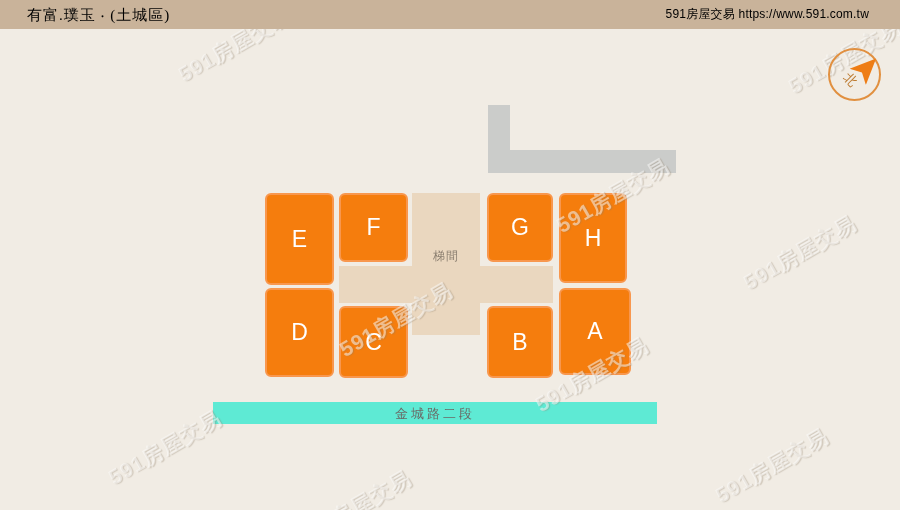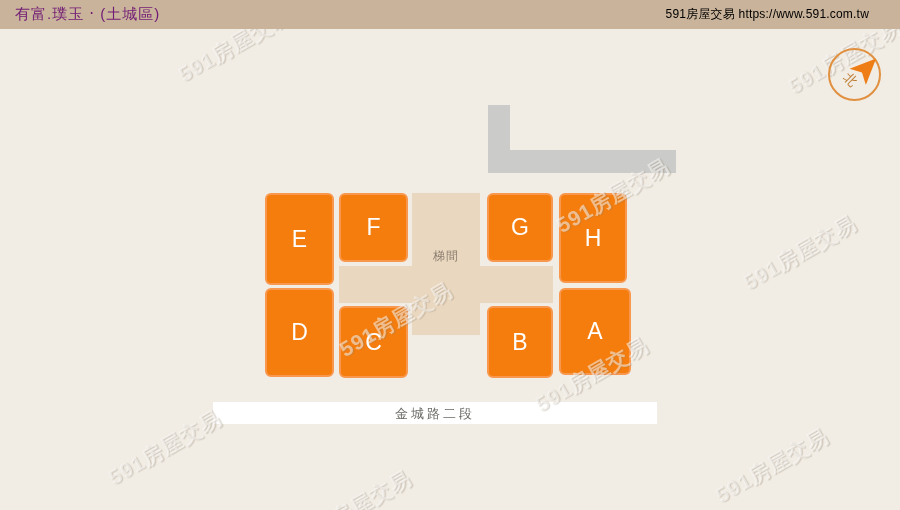--- a/index.html
+++ b/index.html
@@ -9,33 +9,34 @@
     background:#f1ece4;
     font-family:"Liberation Sans","DejaVu Sans",sans-serif;
   }
   
   .topbar{
     position:absolute;left:0;top:0;width:900px;height:29px;
     background:#c9b39a;z-index:30;
     display:flex;align-items:center;justify-content:space-between;
   }
   .topbar .title{
-    color:#701a75;font-size:15px;padding-left:15px;letter-spacing:1px;
+    color:#000000;font-size:15px;padding-left:27px;letter-spacing:1px;
     white-space:nowrap;
+    font-family:Liberation Serif, serif;
   }
   .topbar .site{
     color:#000000;font-size:12px;padding-right:31px;letter-spacing:.2px;
     white-space:nowrap;
   }
   
   .road{position:absolute;background:#cbccca;z-index:1;}
   #road-l-vert{left:488px;top:105px;width:22px;height:68px;}
   #road-l-horz{left:488px;top:150px;width:188px;height:23px;}
   #road-bottom{
-    left:213px;top:402px;width:444px;height:22px;background:#ffffff;
+    left:213px;top:402px;width:444px;height:22px;background:#5eead4;
     display:flex;align-items:center;justify-content:center;
   }
   #road-bottom .road-label{
     color:#6a6a66;font-size:13px;letter-spacing:3px;line-height:1;
   }
   
   .cross{position:absolute;background:#ead7bf;z-index:2;}
   #cross-vert{left:412px;top:193px;width:68px;height:142px;}
   #cross-horz{left:339px;top:266px;width:214px;height:37px;}
   #stair-label{

